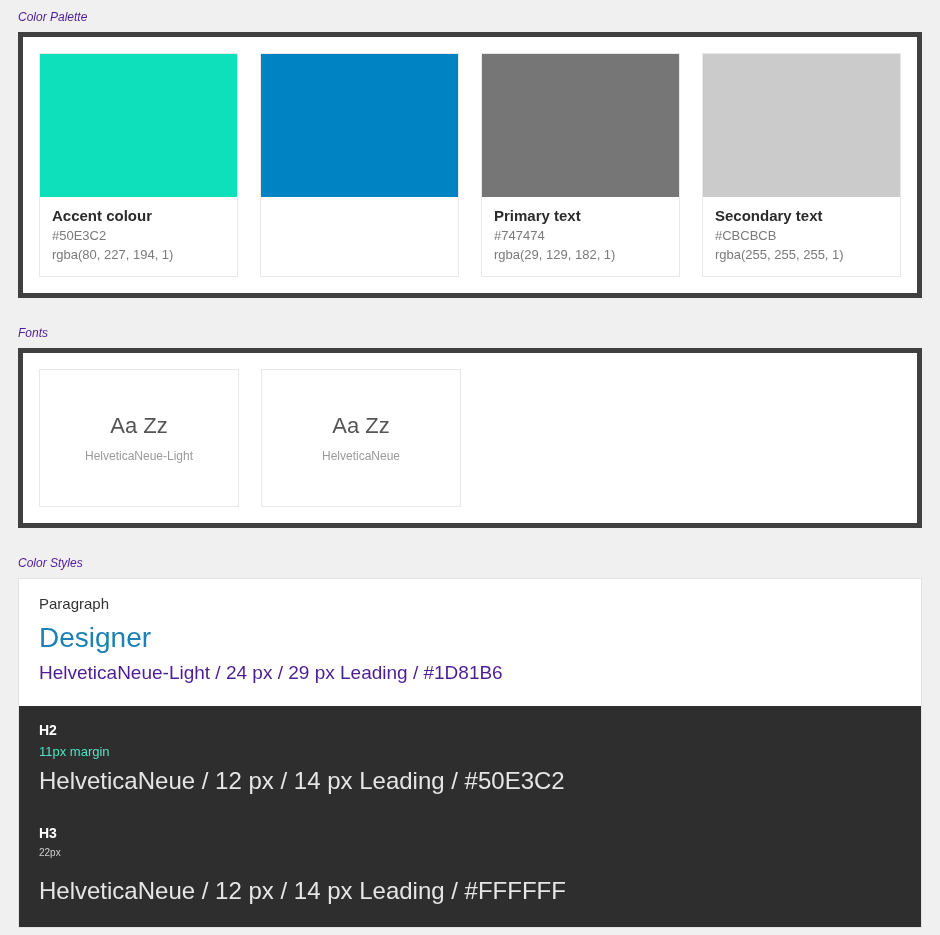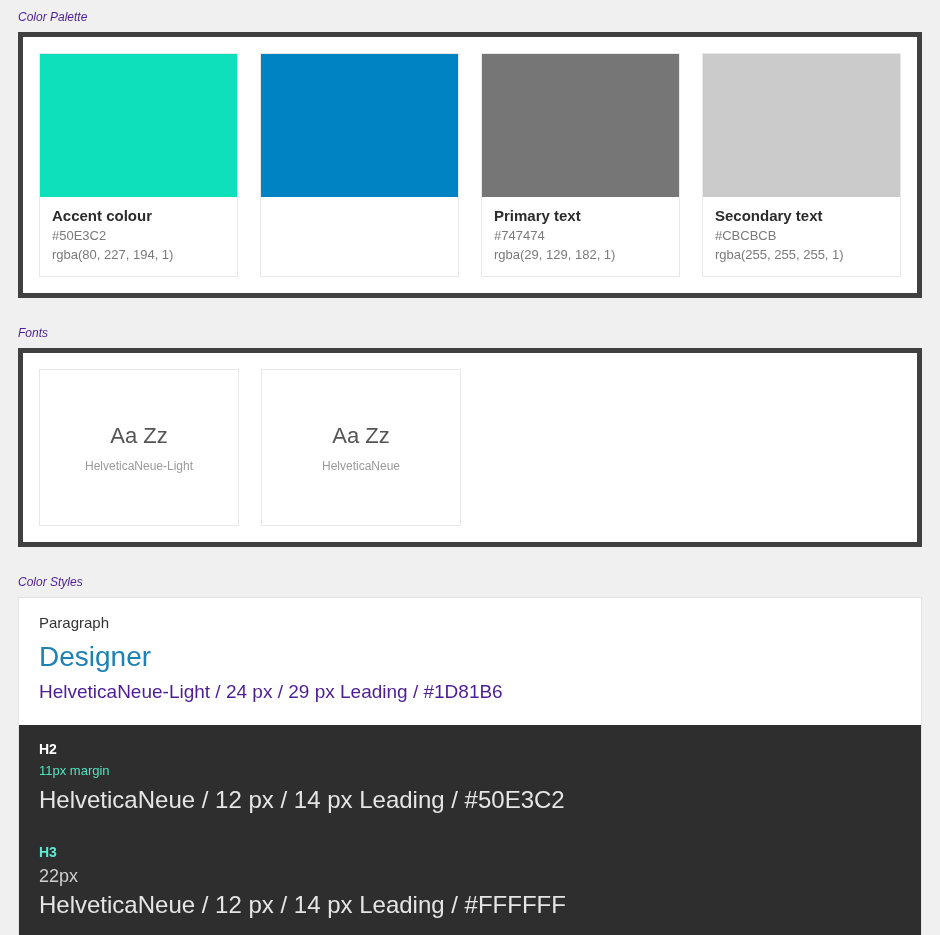--- a/index.html
+++ b/index.html
@@ -31,21 +31,21 @@
     border: 1px solid #e8e8e8;
   }
   .swatch { height: 143px; width: 100%; }
   .swatch-info { padding: 10px 12px 14px; }
   .swatch-name { font-weight: 700; font-size: 15px; color: #2b2b2b; margin-bottom: 4px; }
   .swatch-hex { font-size: 13px; color: #7a7a7a; margin-bottom: 4px; }
   .swatch-rgba { font-size: 13px; color: #7a7a7a; }
   
   .font-card {
     width: 200px;
-    height: 157px;
+    height: 138px;
     border: 1px solid #e8e8e8;
     display: flex;
     flex-direction: column;
     align-items: center;
     justify-content: center;
   }
   .font-sample { font-size: 22px; color: #555; margin-bottom: 10px; }
   .font-sample.light { font-weight: 300; }
   .font-name { font-size: 12px; color: #9a9a9a; }
   
@@ -56,22 +56,22 @@
   .ts-sample-designer {
     font-weight: 300;
     font-size: 28px;
     color: #1D81B6;
     margin-bottom: 8px;
   }
   .ts-spec { font-weight: 300; font-size: 19px; color: #4c1d95; }
   .ts-dark .ts-spec { color: #e5e5e5; font-size: 24px; }
   .ts-h2-label { font-weight: 700; font-size: 14px; color: #fff; margin-bottom: 6px; }
   .ts-h2-sample { font-size: 13px; color: #50E3C2; margin-bottom: 8px; }
-  .ts-h3-label { font-weight: 700; font-size: 14px; color: #5eead4; margin: 30px 0 6px; }
-  .ts-h3-sample { font-size: 18px; color: #cfcfcf; margin-bottom: 4px; }
+  .ts-h3-label { font-weight: 700; font-size: 14px; color: #ffffff; margin: 30px 0 6px; }
+  .ts-h3-sample { font-size: 10px; color: #cfcfcf; margin-bottom: 19px; }
 </style>
 </head>
 <body>
 
 <div class="section-label">Color Palette</div>
 <div class="panel">
   <div class="row">
     <div class="swatch-card">
       <div class="swatch" style="background:#0FE0BC"></div>
       <div class="swatch-info">

